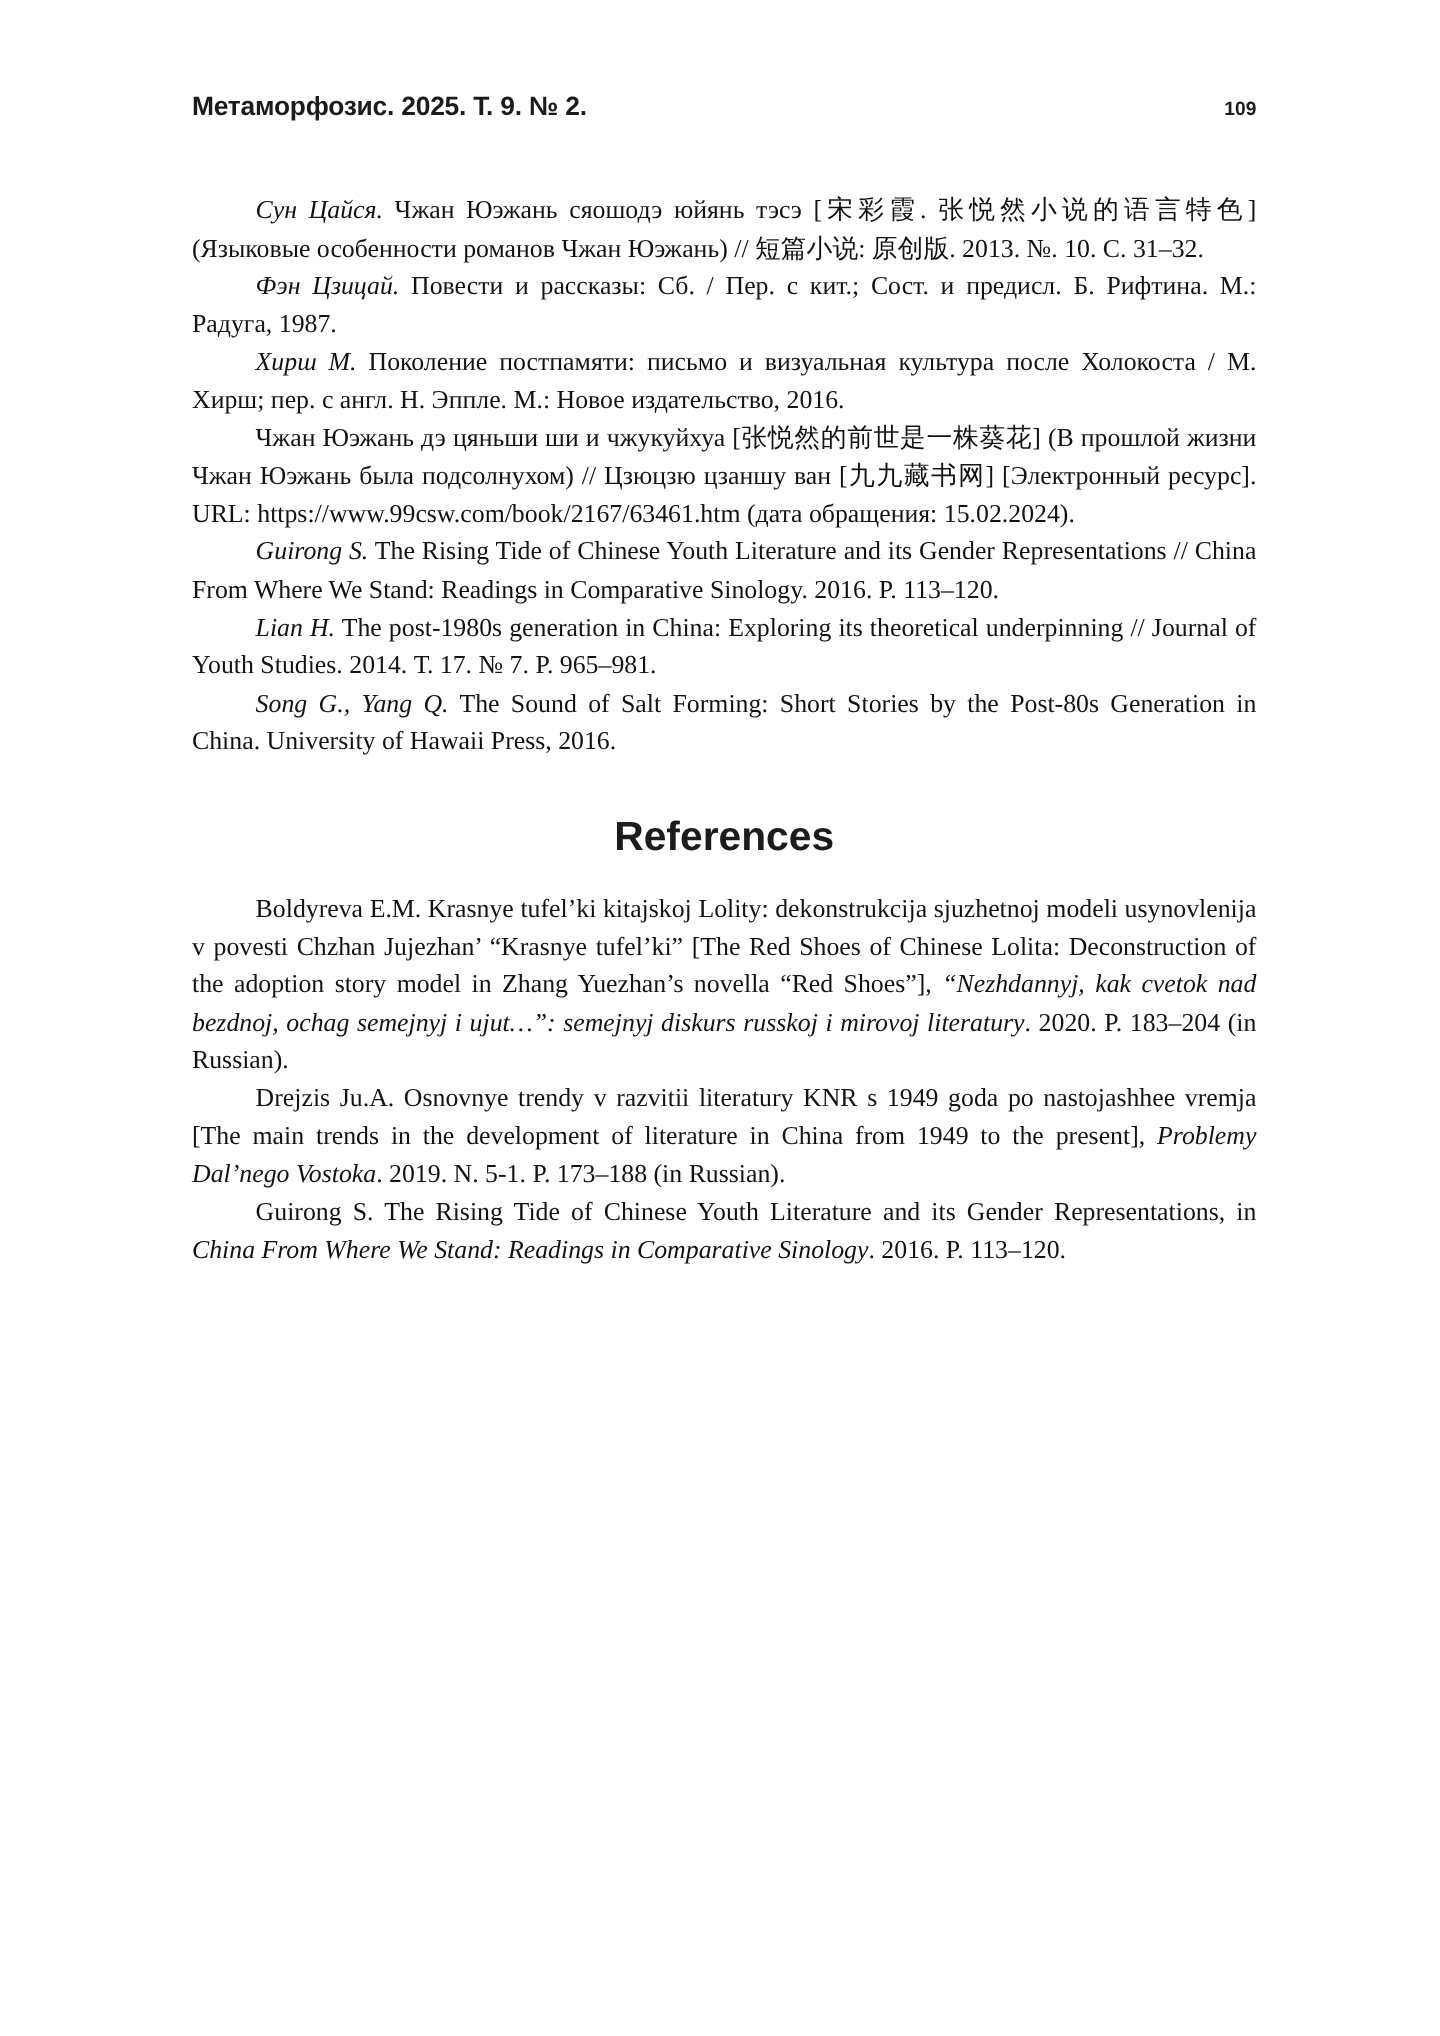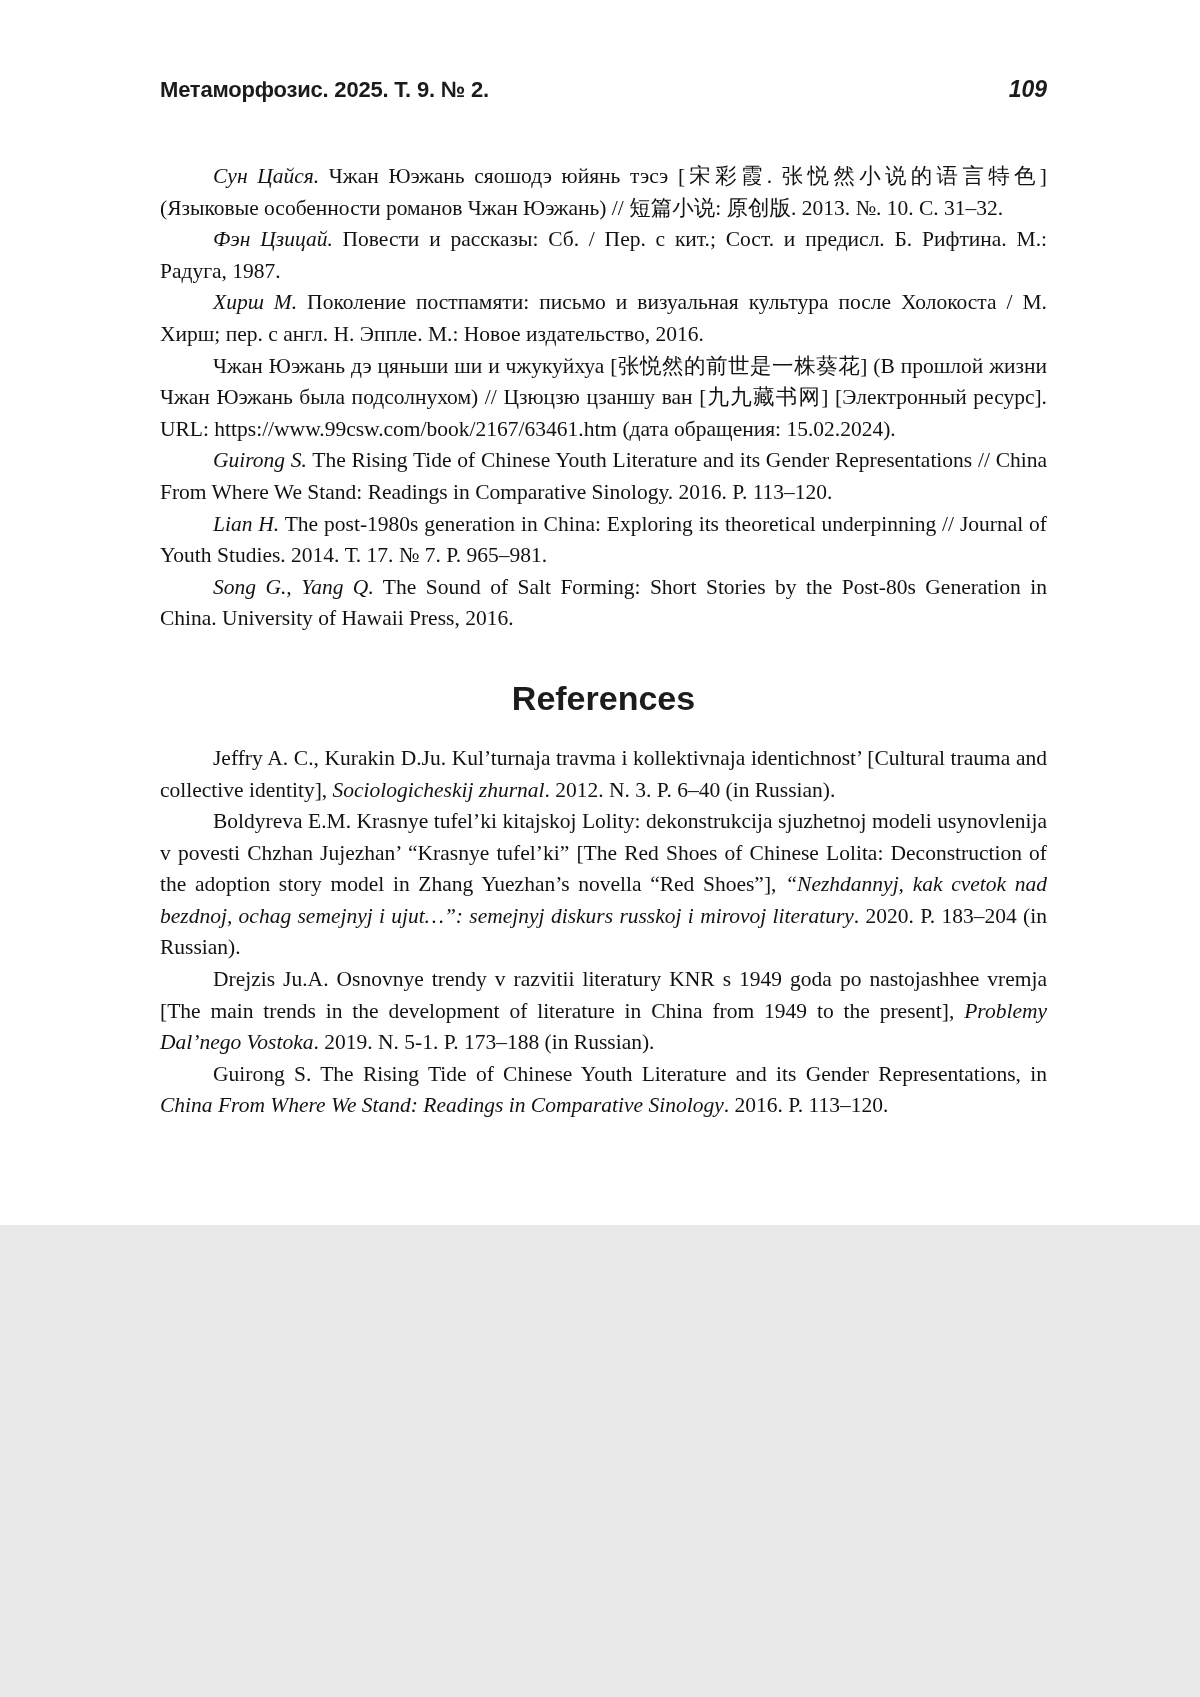--- a/index.html
+++ b/index.html
@@ -3,42 +3,41 @@
 <meta charset="utf-8">
 <style>
   html, body {
     margin: 0;
     padding: 0;
     background: #e8e8e8;
   }
   .page {
     position: relative;
     width: 1200px;
-    height: 1225px;
+    height: 1697px;
     margin: 0 auto;
     background: #ffffff;
     box-sizing: border-box;
     padding: 76px 153px 0 160px;
     color: #121212;
   }
   .running-head {
     display: flex;
     justify-content: space-between;
     align-items: baseline;
     font-family: "Liberation Sans", sans-serif;
     font-weight: 700;
     color: #1b1b1b;
   }
   .journal-title {
     font-size: 22px;
     letter-spacing: -0.2px;
   }
   .page-number {
-    font-size: 23px;
-    font-style: italic;
+    font-size: 16px;
   }
   .biblio-section {
     margin-top: 58px;
   }
   .entry {
     margin: 0;
     text-indent: 53px;
     text-align: justify;
     font-family: "Liberation Serif", serif;
     font-size: 21.5px;
@@ -75,19 +74,18 @@
       <p class="entry"><em>Хирш М.</em><span> Поколение постпамяти: письмо и визуальная культура после Холокоста / М. Хирш; пер. с англ. Н. Эппле. М.: Новое издательство, 2016.</span></p>
       <p class="entry"><span>Чжан Юэжань дэ цяньши ши и чжукуйхуа [张悦然的前世是一株葵花] (В прошлой жизни Чжан Юэжань была подсолнухом) // Цзюцзю цзаншу ван [九九藏书网] [Электронный ресурс]. URL: </span><span>https://www.99csw.com/book/2167/63461.htm</span><span> (дата обращения: 15.02.2024).</span></p>
       <p class="entry"><em>Guirong S.</em><span> The Rising Tide of Chinese Youth Literature and its Gender Representations // China From Where We Stand: Readings in Comparative Sinology. 2016. P. 113–120.</span></p>
       <p class="entry"><em>Lian H.</em><span> The post-1980s generation in China: Exploring its theoretical underpinning // Journal of Youth Studies. 2014. Т. 17. № 7. P. 965–981.</span></p>
       <p class="entry"><em>Song G., Yang Q.</em><span> The Sound of Salt Forming: Short Stories by the Post-80s Generation in China. University of Hawaii Press, 2016.</span></p>
     </div>
 
   <h2 class="refs-heading">References</h2>
 
   <div class="biblio-section" style="margin-top:0;">
-      <p class="entry"><span>Jeffry A. C., Kurakin D.Ju. Kul’turnaja travma i kollektivnaja identichnost’ [Cultural trauma and collective identity], </span><em>Sociologicheskij zhurnal</em><span>. 2012. N. 3. P. 6–40 (in Russian).</span></p>
       <p class="entry"><span>Boldyreva E.M. Krasnye tufel’ki kitajskoj Lolity: dekonstrukcija sjuzhetnoj modeli usynovlenija v povesti Chzhan Jujezhan’ “Krasnye tufel’ki” [The Red Shoes of Chinese Lolita: Deconstruction of the adoption story model in Zhang Yuezhan’s novella “Red Shoes”], </span><em>“Nezhdannyj, kak cvetok nad bezdnoj, ochag semejnyj i ujut…”: semejnyj diskurs russkoj i mirovoj literatury</em><span>. 2020. P. 183–204 (in Russian).</span></p>
       <p class="entry"><span>Drejzis Ju.A. Osnovnye trendy v razvitii literatury KNR s 1949 goda po nastojashhee vremja [The main trends in the development of literature in China from 1949 to the present], </span><em>Problemy Dal’nego Vostoka</em><span>. 2019. N. 5-1. P. 173–188 (in Russian).</span></p>
       <p class="entry"><span>Guirong S. The Rising Tide of Chinese Youth Literature and its Gender Representations, in </span><em>China From Where We Stand: Readings in Comparative Sinology</em><span>. 2016. P. 113–120.</span></p>
     </div>
 
 </div>
 
 </body></html>

